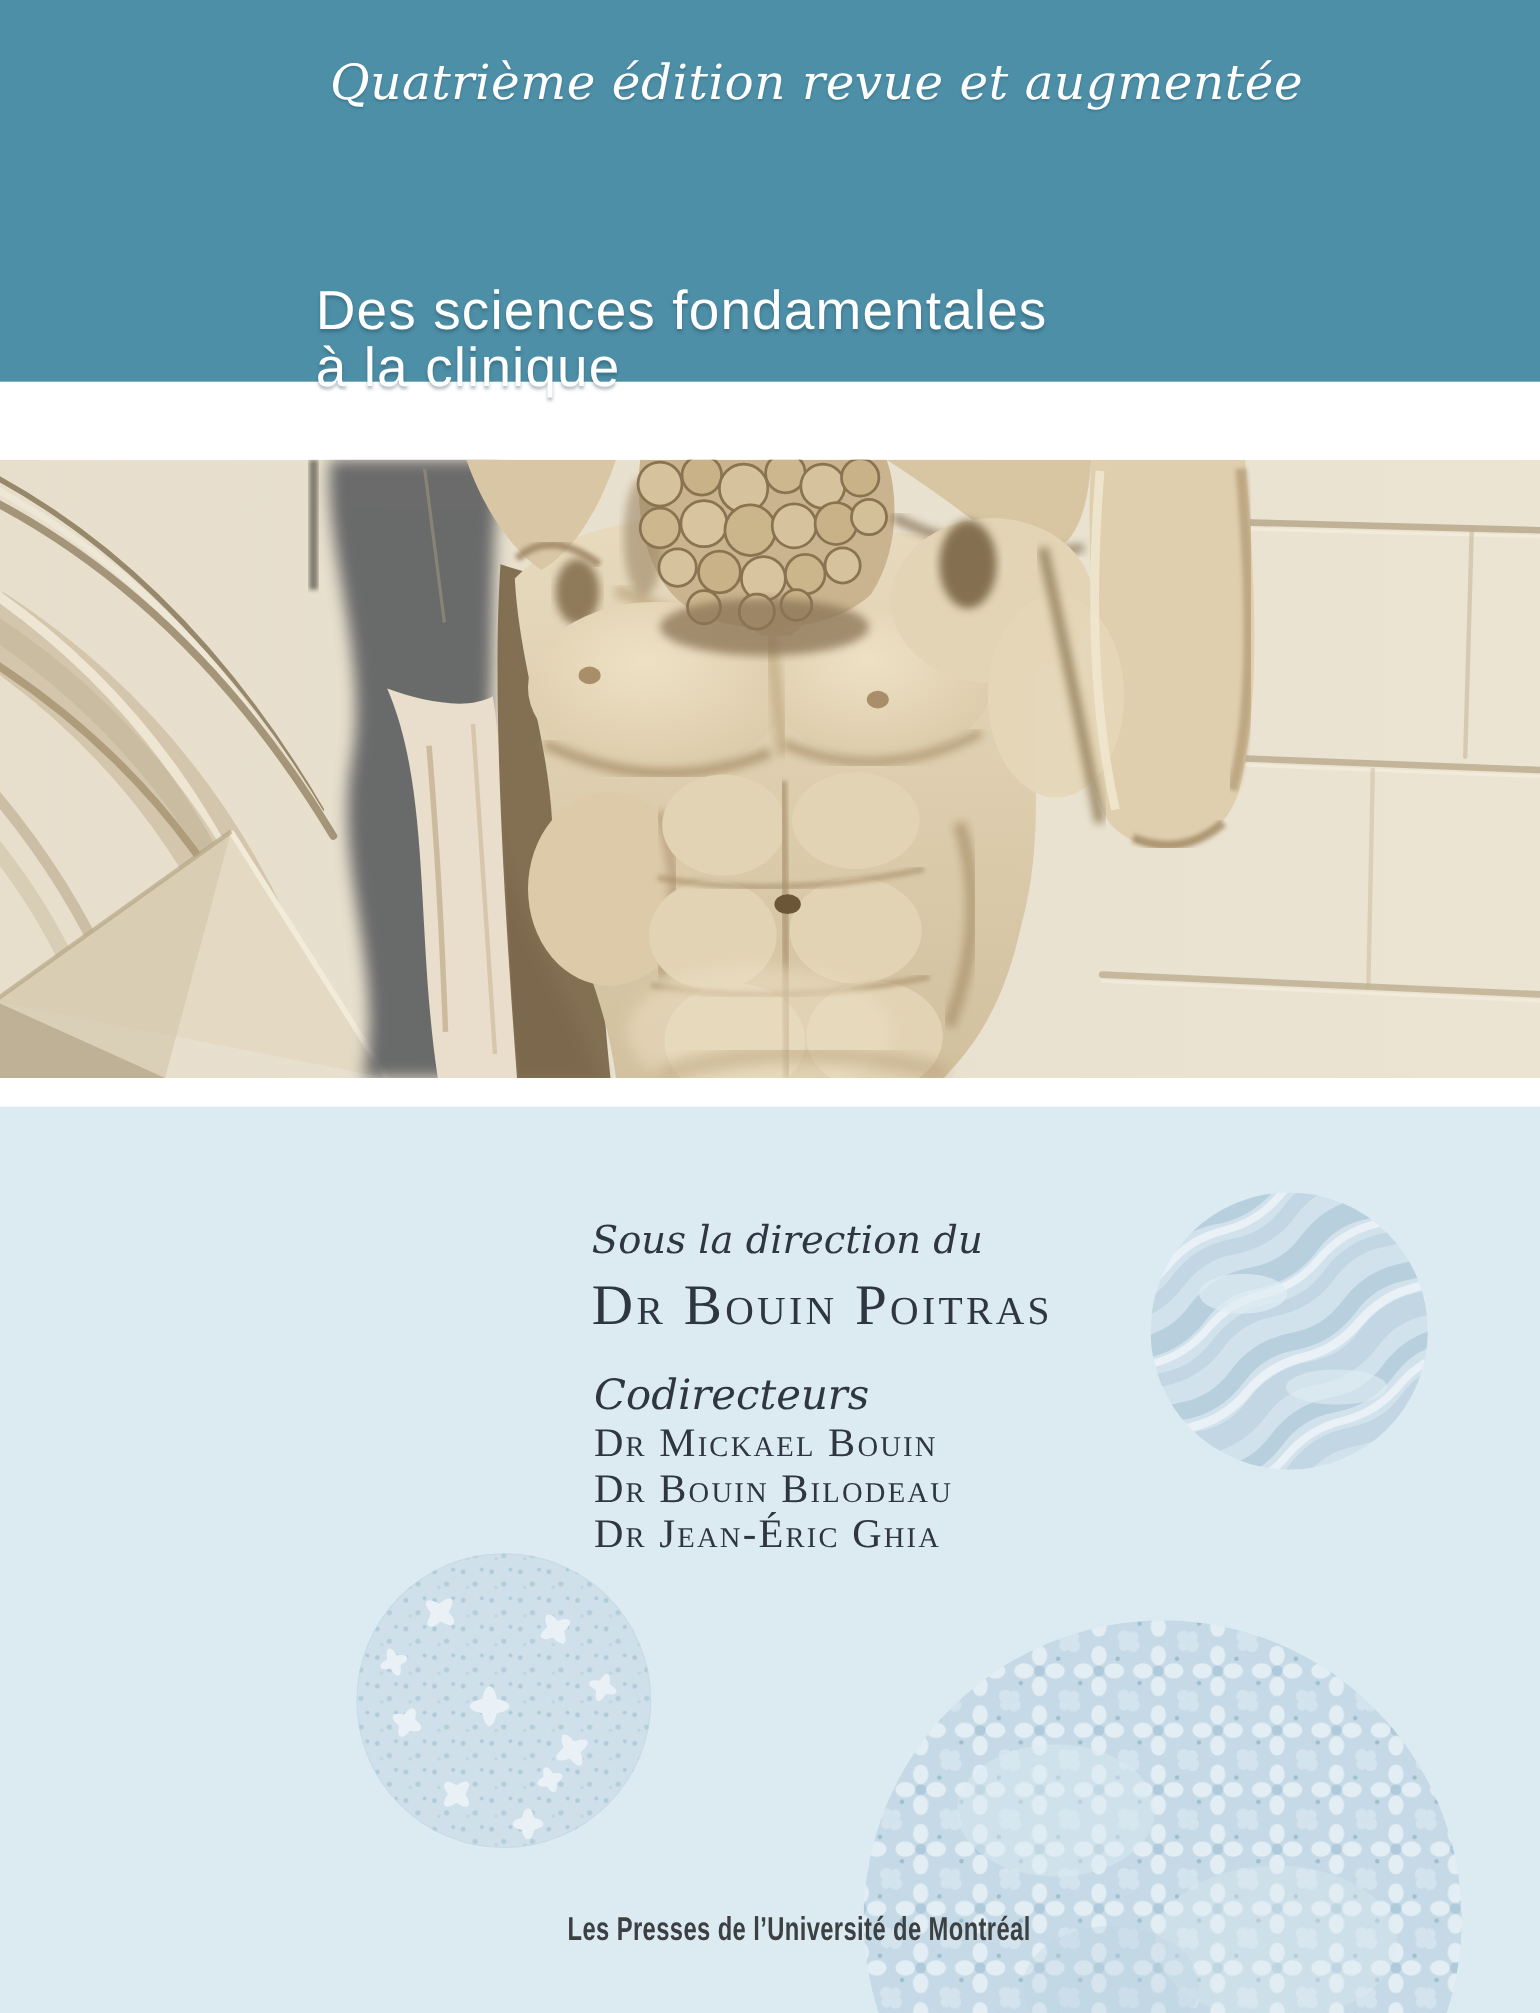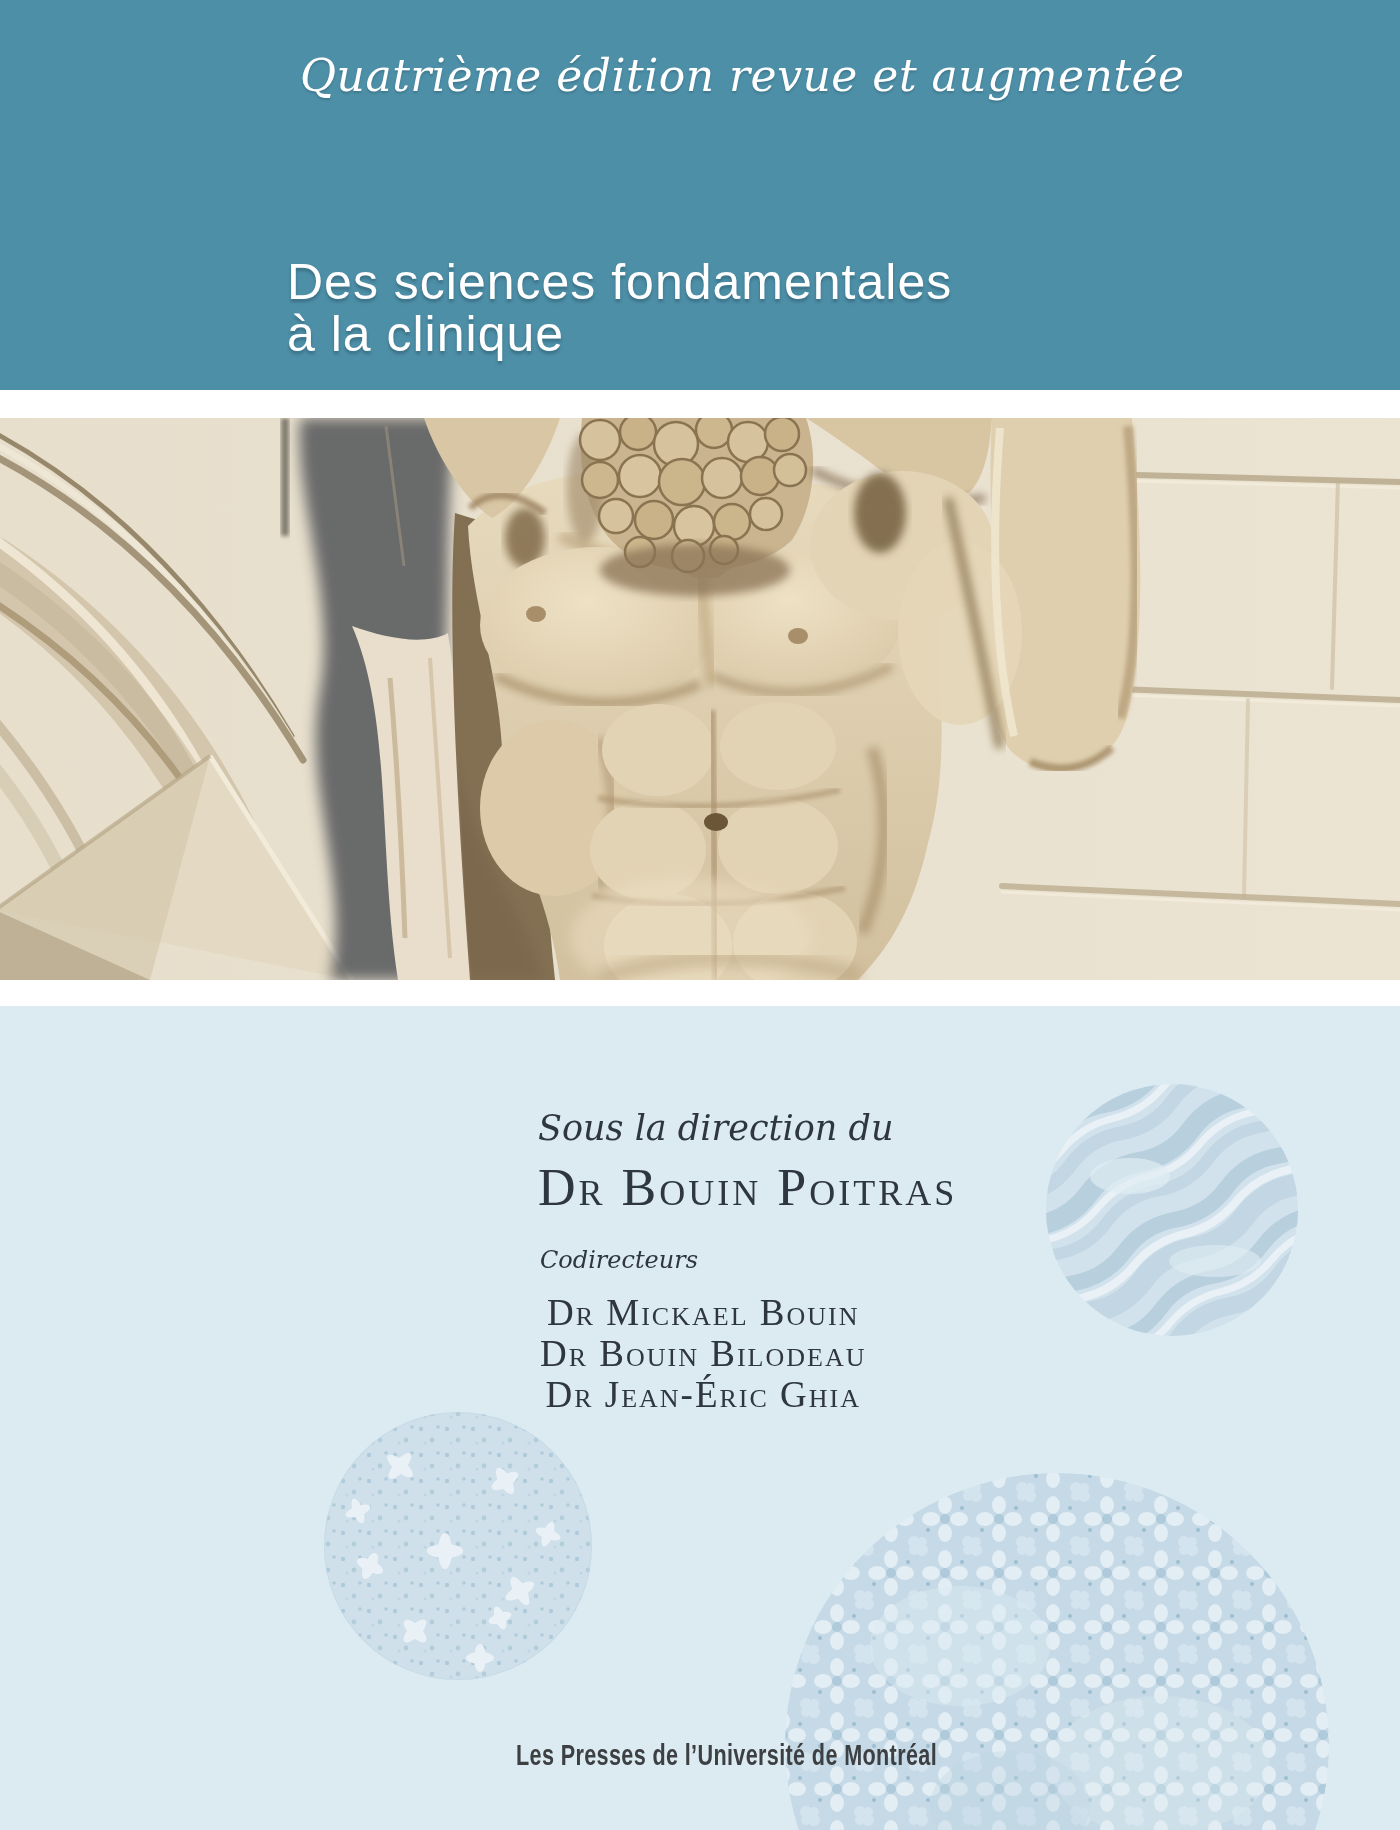--- a/index.html
+++ b/index.html
@@ -1,19 +1,19 @@
 <!DOCTYPE html>
 <html><head>
 <meta charset="utf-8">
 <style>
   html,body{margin:0;padding:0;background:#888;}
   .cover{position:relative;width:1400px;height:1830px;background:#ffffff;overflow:hidden;
          font-family:"Liberation Sans",sans-serif;}
   
-  .header{position:absolute;left:0;top:0;width:1400px;height:390px;background:#4d8fa7;}
+  .header{position:absolute;left:0;top:0;width:1400px;height:347px;background:#4d8fa7;}
   .edition{position:absolute;left:300px;top:50px;color:#ffffff;
            font-family:"DejaVu Serif","Liberation Serif",serif;font-style:italic;
            font-size:44px;letter-spacing:.5px;text-shadow:0 2px 2px rgba(25,55,70,.25);}
   .title{position:absolute;left:283px;top:140px;color:#ffffff;
          font-family:"Liberation Sans",sans-serif;font-weight:300;
          font-size:95px;letter-spacing:2px;line-height:1;
          text-shadow:0 3px 3px rgba(25,55,70,.4);}
   .subtitle{position:absolute;left:287px;top:256px;color:#ffffff;
             font-family:"Liberation Sans",sans-serif;font-weight:400;
             font-size:50px;line-height:52px;letter-spacing:1px;
@@ -23,23 +23,23 @@
   .photo svg{display:block;}
   
   .panel{position:absolute;left:0;top:1006px;width:1400px;height:824px;background:#dceaf2;}
   .panel-art{position:absolute;left:0;top:0;}
   .t-dark{color:#2e3641;}
   .sous{position:absolute;left:538px;top:1108px;font-family:"DejaVu Serif","Liberation Serif",serif;
         font-style:italic;font-size:35px;}
   .director{position:absolute;left:538px;top:1158px;font-family:"Liberation Serif",serif;
             font-variant:small-caps;font-size:52px;letter-spacing:3px;}
   .codir-label{position:absolute;left:540px;top:1246px;font-family:"DejaVu Serif","Liberation Serif",serif;
-               font-style:italic;font-size:24px;}
+               font-style:italic;font-size:38px;}
   .codirs{position:absolute;left:540px;top:1292px;font-family:"Liberation Serif",serif;
-          font-variant:small-caps;font-size:37px;line-height:41px;letter-spacing:2px;text-align:center;}
+          font-variant:small-caps;font-size:37px;line-height:41px;letter-spacing:2px;}
   .publisher{position:absolute;left:516px;top:1738px;font-family:"Liberation Sans",sans-serif;
              font-weight:bold;font-size:30px;color:#3d4043;white-space:nowrap;
              transform:scaleX(.72);transform-origin:left top;letter-spacing:.5px;}
 </style>
 </head>
 <body>
 
 <div class="cover">
 
   <div class="header">

